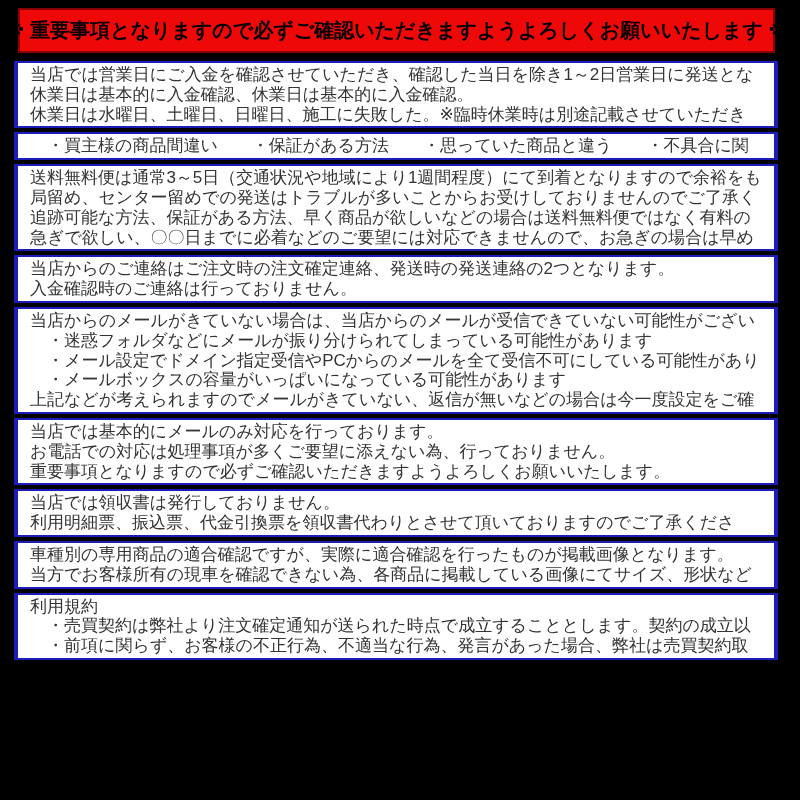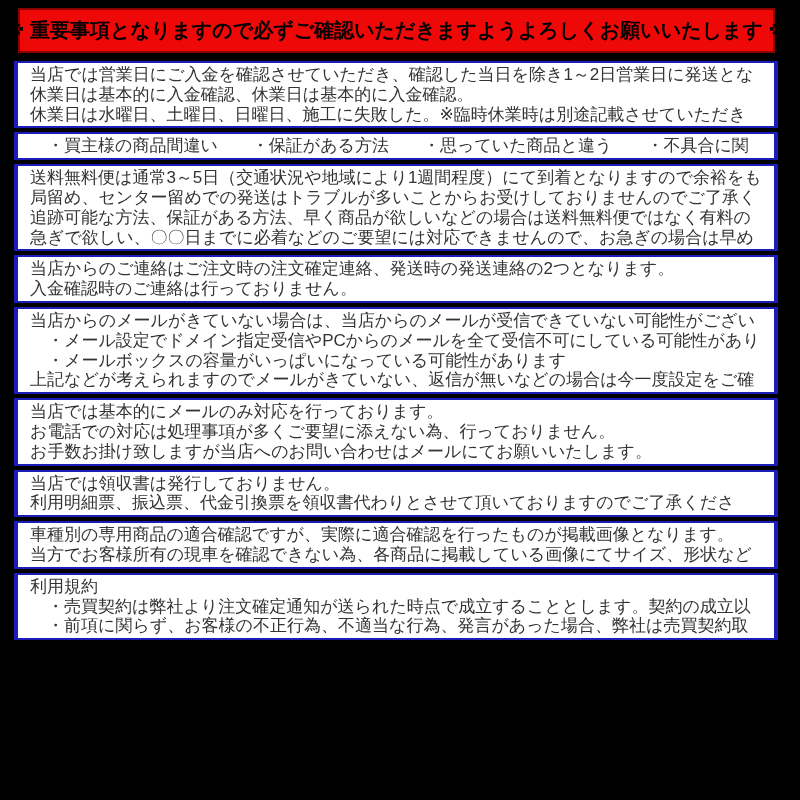--- a/index.html
+++ b/index.html
@@ -68,29 +68,30 @@
   <div class="line">急ぎで欲しい、〇〇日までに必着などのご要望には対応できませんので、お急ぎの場合は早めにご注文ください。</div>
 </div>
 
 <div class="box">
   <div class="line">当店からのご連絡はご注文時の注文確定連絡、発送時の発送連絡の2つとなります。</div>
   <div class="line">入金確認時のご連絡は行っておりません。</div>
 </div>
 
 <div class="box">
   <div class="line">当店からのメールがきていない場合は、当店からのメールが受信できていない可能性がございます。</div>
+  <div class="line">　・迷惑フォルダなどにメールが振り分けられてしまっている可能性があります</div>
   <div class="line">　・メール設定でドメイン指定受信やPCからのメールを全て受信不可にしている可能性があります</div>
   <div class="line">　・メールボックスの容量がいっぱいになっている可能性があります</div>
   <div class="line">上記などが考えられますのでメールがきていない、返信が無いなどの場合は今一度設定をご確認ください。</div>
 </div>
 
 <div class="box">
   <div class="line">当店では基本的にメールのみ対応を行っております。</div>
   <div class="line">お電話での対応は処理事項が多くご要望に添えない為、行っておりません。</div>
-  <div class="line">お手数お掛け致しますが当店へのお問い合わせはメールにてお願いいたします。</div>
+  <div class="line">重要事項となりますので必ずご確認いただきますようよろしくお願いいたします。</div>
 </div>
 
 <div class="box">
   <div class="line">当店では領収書は発行しておりません。</div>
   <div class="line">利用明細票、振込票、代金引換票を領収書代わりとさせて頂いておりますのでご了承ください。</div>
 </div>
 
 <div class="box">
   <div class="line">車種別の専用商品の適合確認ですが、実際に適合確認を行ったものが掲載画像となります。</div>
   <div class="line">当方でお客様所有の現車を確認できない為、各商品に掲載している画像にてサイズ、形状などをご確認いただいた上でご購入ください。</div>

